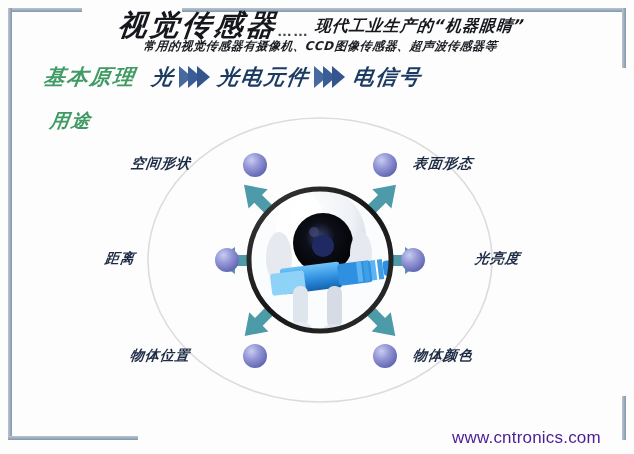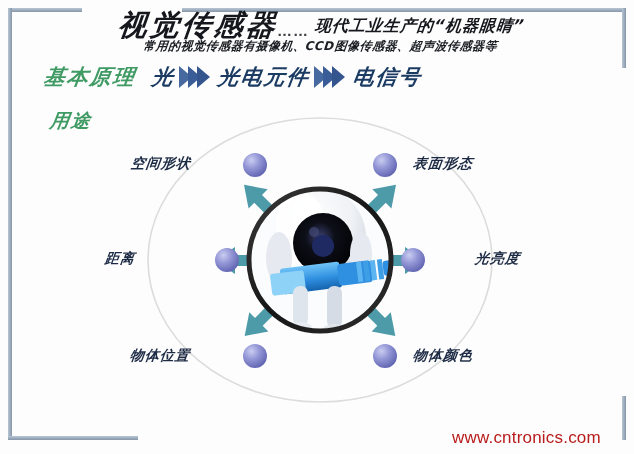--- a/index.html
+++ b/index.html
@@ -89,21 +89,21 @@
     position:absolute;white-space:nowrap;
     font-family:"DejaVu Sans",sans-serif;
     font-size:14px;font-weight:bold;color:#1d2b45;
     letter-spacing:1px;font-style:italic;transform:skewX(-7deg);
   }
 
   
   .watermark{
     position:absolute;left:452px;top:428px;
     font-family:"Liberation Sans",sans-serif;
-    font-size:17px;color:#b91c1c;letter-spacing:0.2px;
+    font-size:17px;color:#4c1d95;letter-spacing:0.2px;
   }
 </style>
 </head>
 <body>
 
 <div id="stage">
 
   <div class="frame-seg shade" style="left:8px;top:8px;width:74px;height:4px;"></div>
   <div class="frame-seg shade-v" style="left:8px;top:8px;width:4px;height:432px;"></div>
   <div class="frame-seg shade" style="left:182px;top:8px;width:444px;height:4px;"></div>

